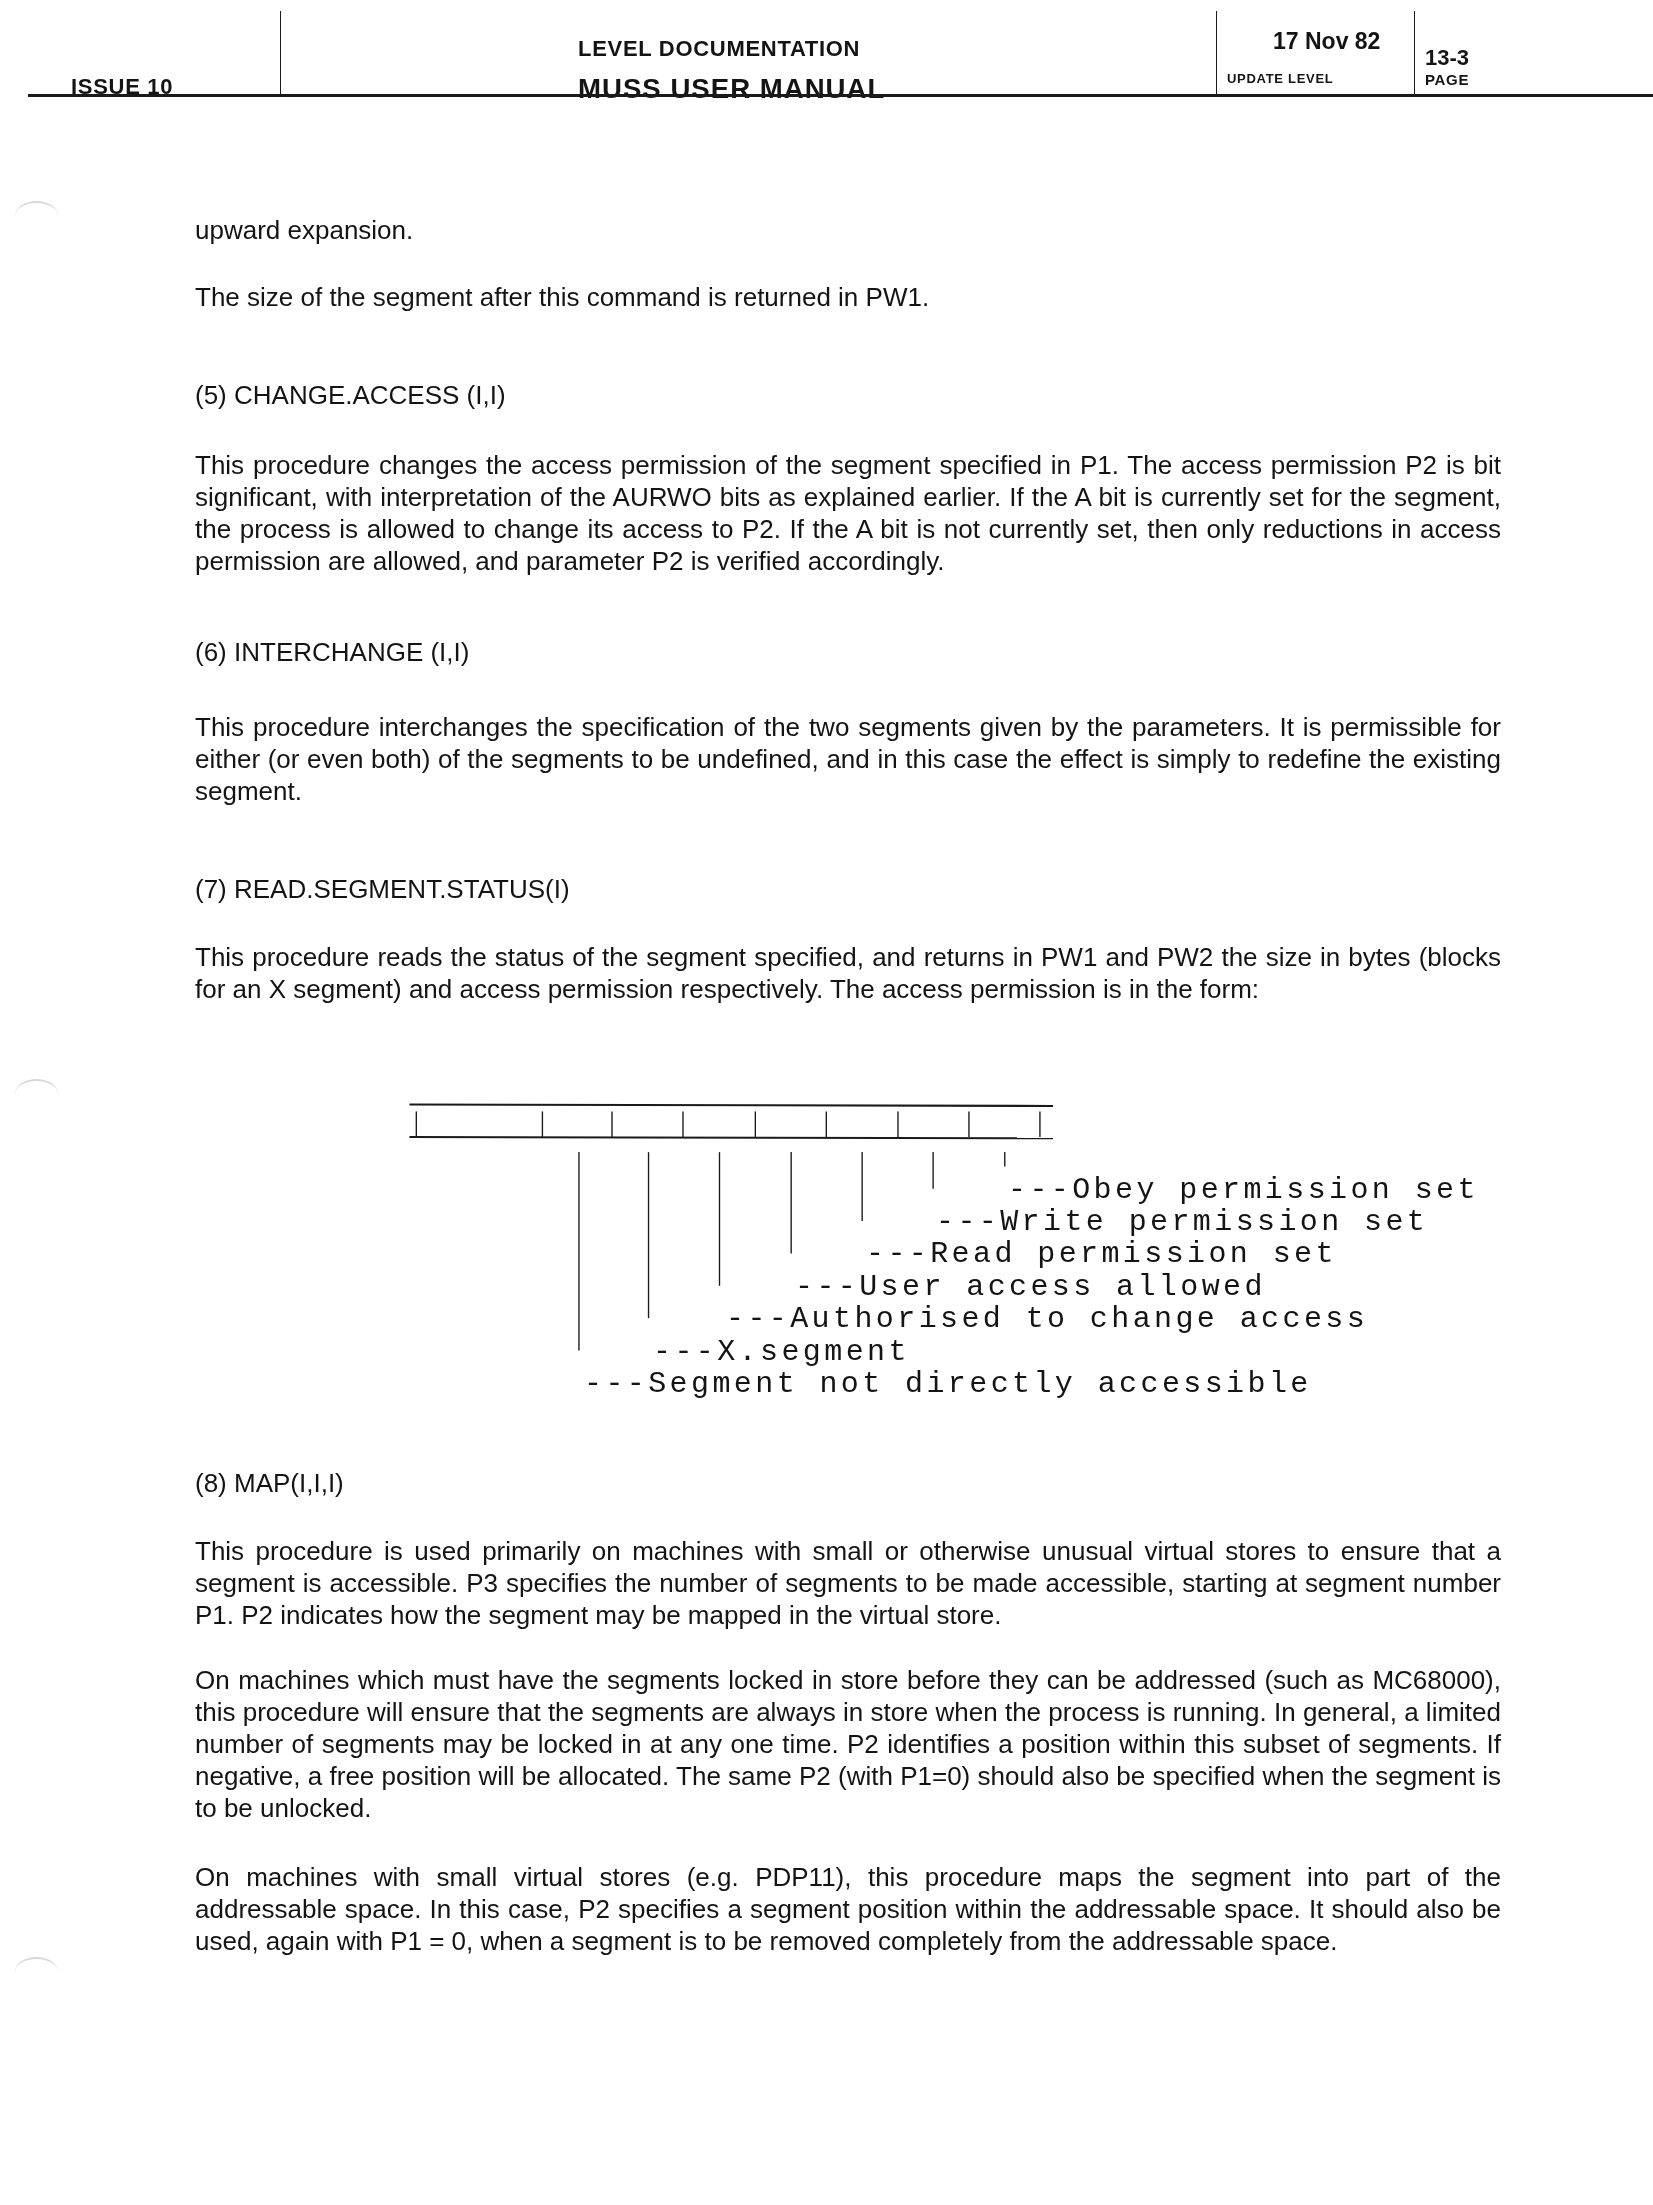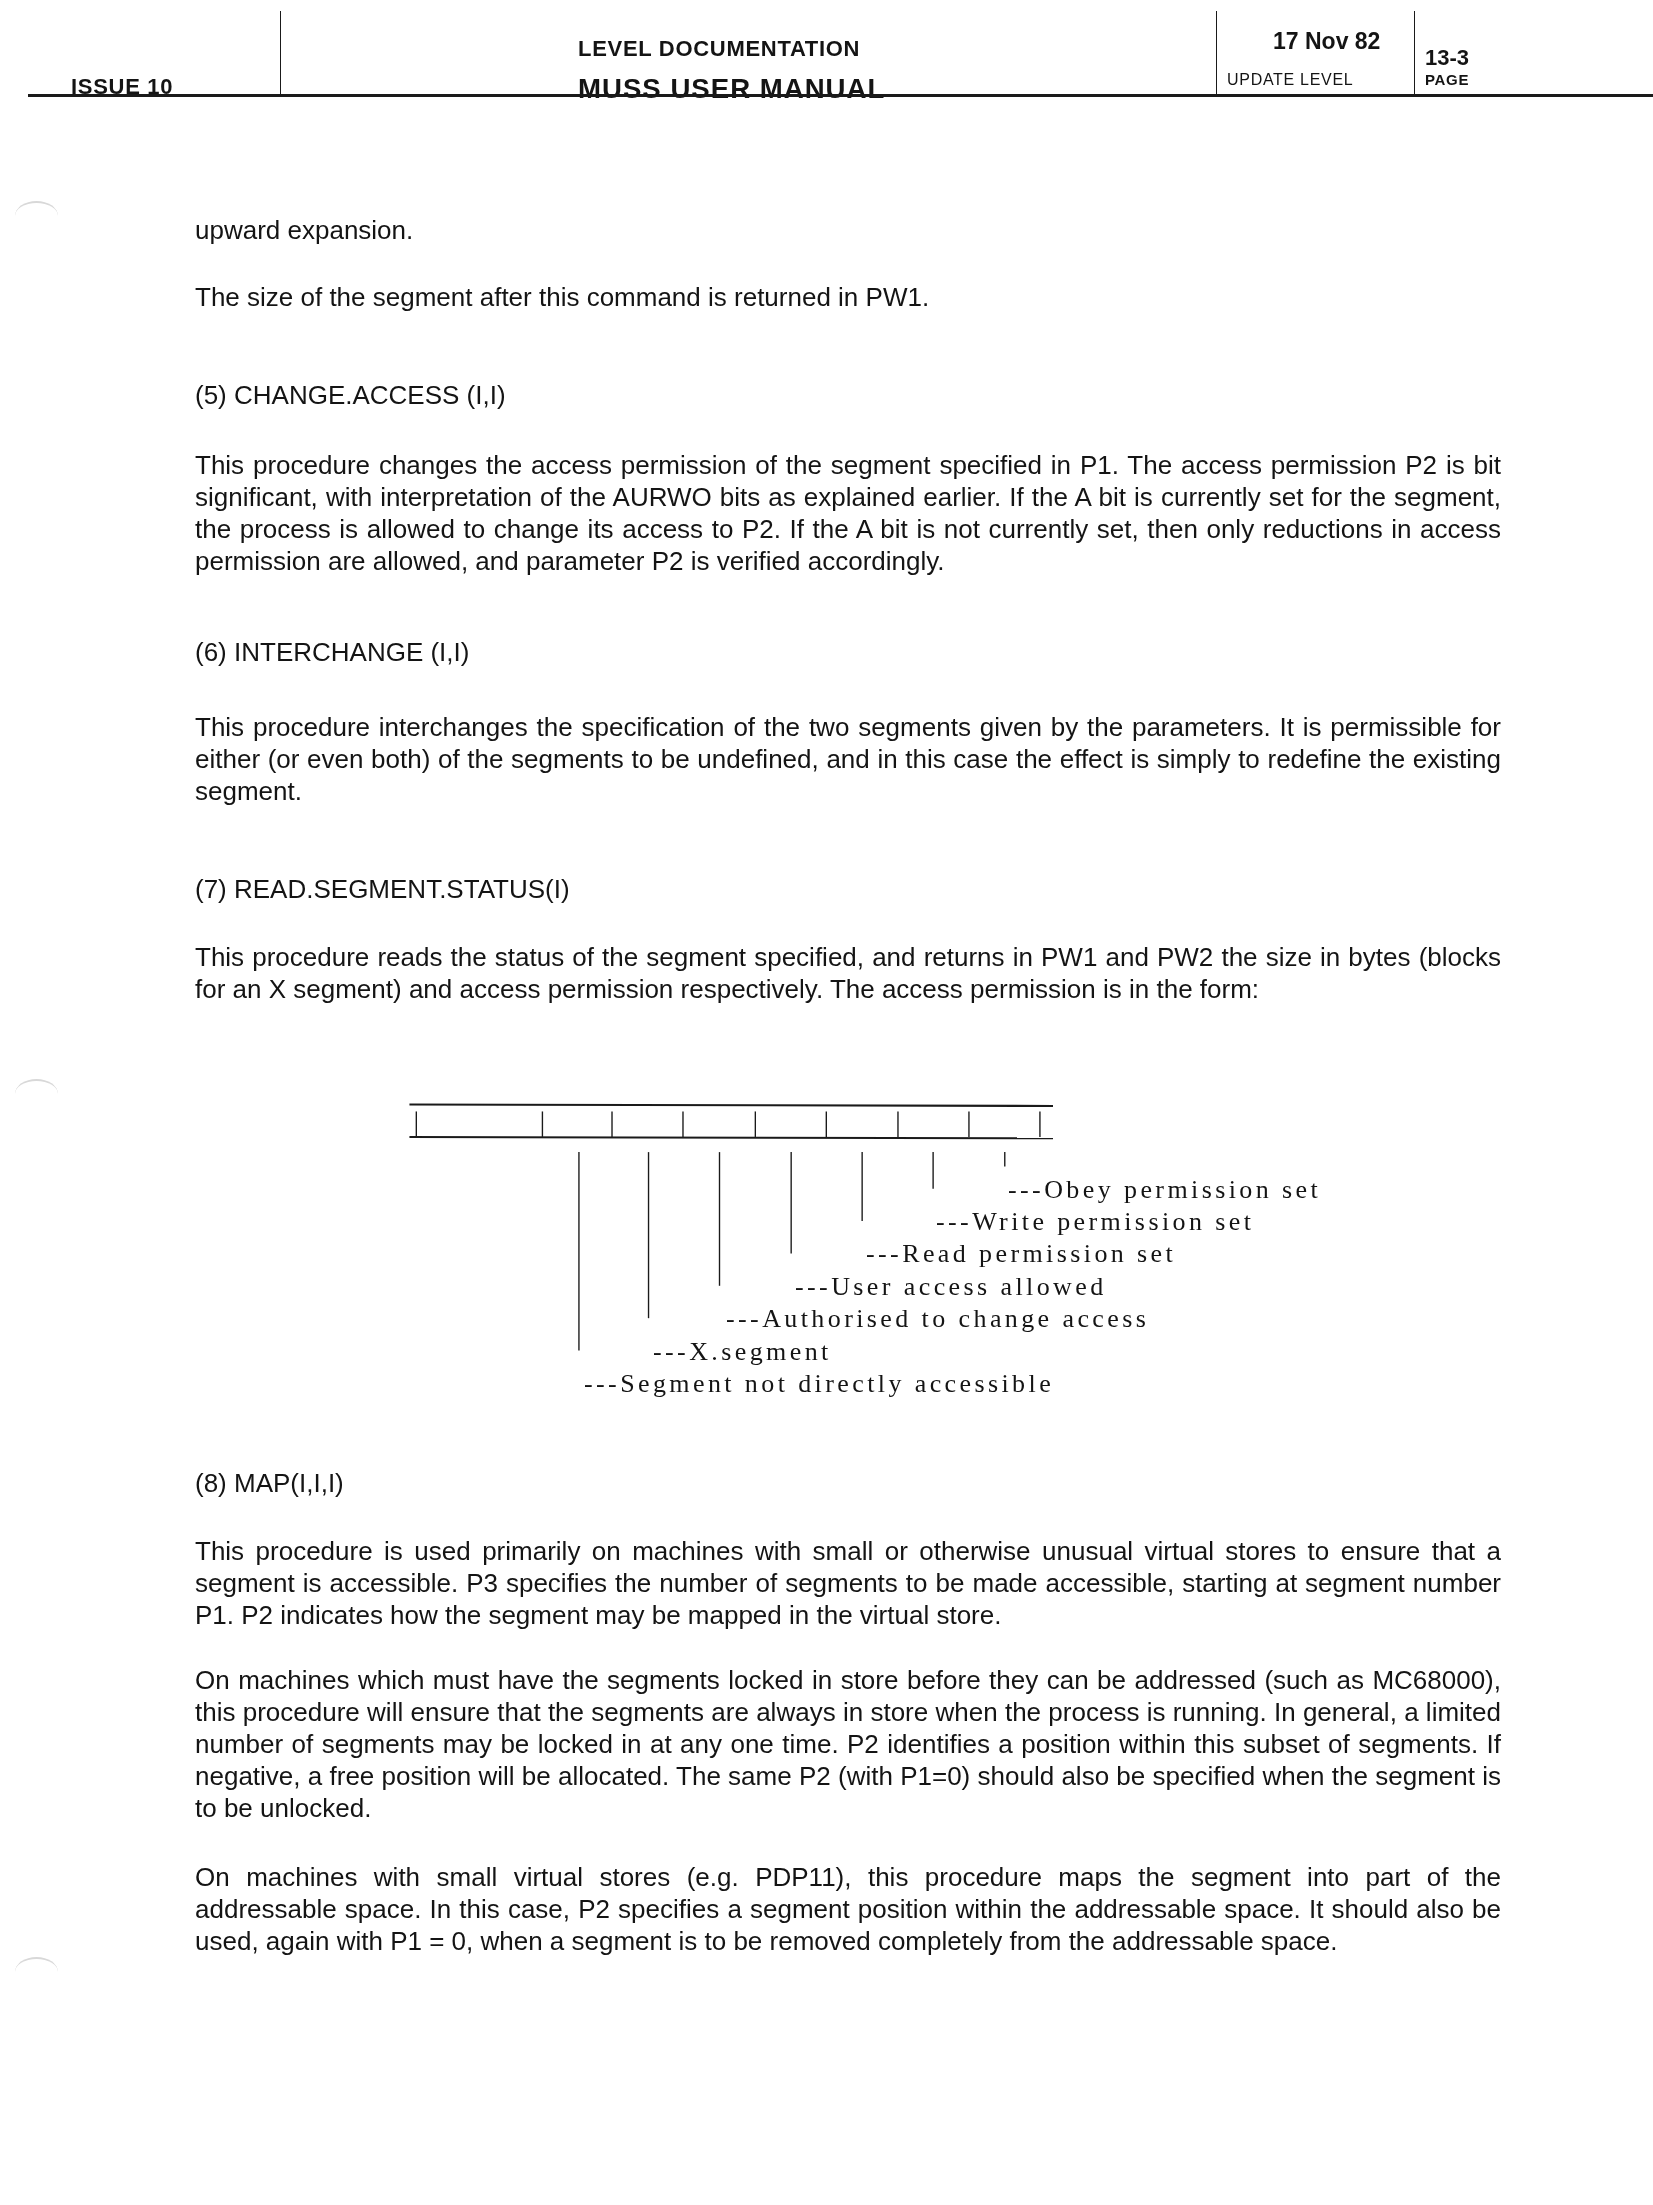--- a/index.html
+++ b/index.html
@@ -4,30 +4,30 @@
 <style>
   html, body { margin:0; padding:0; background:#ffffff; }
   body { width:1654px; height:2205px; position:relative; overflow:hidden; color:#141414;
          font-family:"Liberation Sans", sans-serif; }
   .hdr-rule { position:absolute; left:27.6px; top:94px; width:1626px; height:2.8px; background:#1a1a1a; }
   .vline { position:absolute; top:11px; width:1.4px; height:84px; background:#1a1a1a; }
   .issue { position:absolute; left:71px; top:31px; font-weight:bold; font-size:22px; letter-spacing:0.7px;margin-top:43px; }
   .doc1 { position:absolute; left:578px; top:36px; font-weight:bold; font-size:22px; letter-spacing:0.7px; }
   .doc2 { position:absolute; left:578px; top:55px; font-weight:bold; font-size:27.6px; letter-spacing:1px;margin-top:18px; }
   .date { position:absolute; left:1249px; top:27.6px; font-weight:bold; font-size:23px;margin-left:24px; }
-  .updlvl { position:absolute; left:1227px; top:71px; font-weight:normal; font-size:16px; letter-spacing:0.7px; }
+  .updlvl { position:absolute; left:1227px; top:71px; font-weight:bold; font-size:13px; letter-spacing:0.7px; }
   .pgnum { position:absolute; left:1425px; top:45px; font-weight:bold; font-size:22px; }
   .pglbl { position:absolute; left:1425px; top:71px; font-weight:bold; font-size:15px; letter-spacing:0.7px; }
   .punch { position:absolute; left:15px; width:43px; height:27.6px; border-top:2.1px solid #d8d8d8; border-radius:50% 50% 0 0; }
   .txt { position:absolute; left:195px; width:1306px; font-size:26px; line-height:32px; text-align:justify; }
   .txt.last { text-align:left; }
   .head { position:absolute; left:195px; font-size:26px; line-height:32px; }
   
   .diag { position:absolute; left:0; top:0; }
-  .mono { font-family:Liberation Serif, serif; font-size:26px; letter-spacing:3.4px; position:absolute; white-space:pre; line-height:32px; }
+  .mono { font-family:Liberation Mono, monospace; font-size:30px; letter-spacing:3.4px; position:absolute; white-space:pre; line-height:32px; }
 </style>
 </head>
 <body>
 
 <div>
   <div class="vline" style="left:280px"></div>
   <div class="vline" style="left:1216px"></div>
   <div class="vline" style="left:1414px"></div>
   <div class="issue">ISSUE 10</div>
   <div class="doc1">LEVEL DOCUMENTATION</div>

